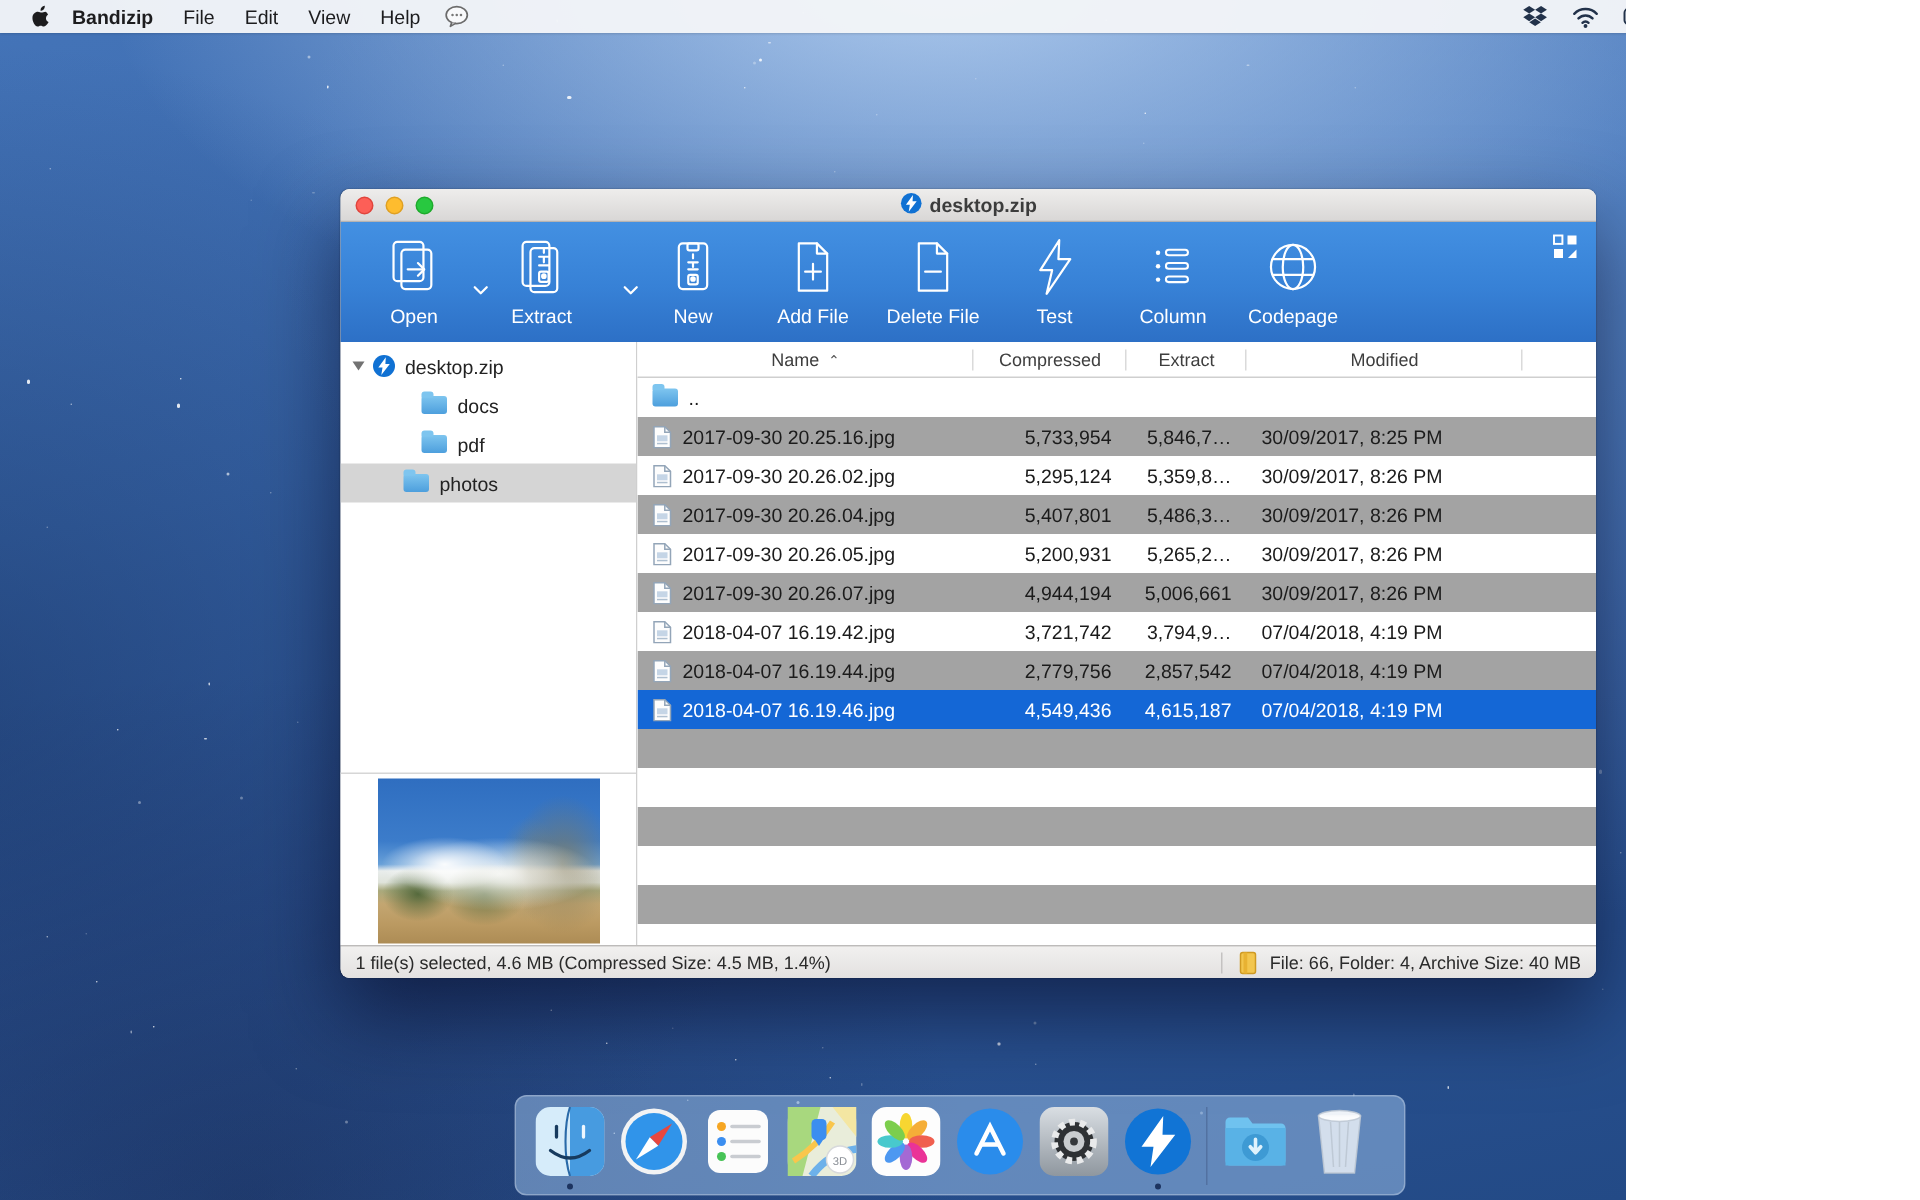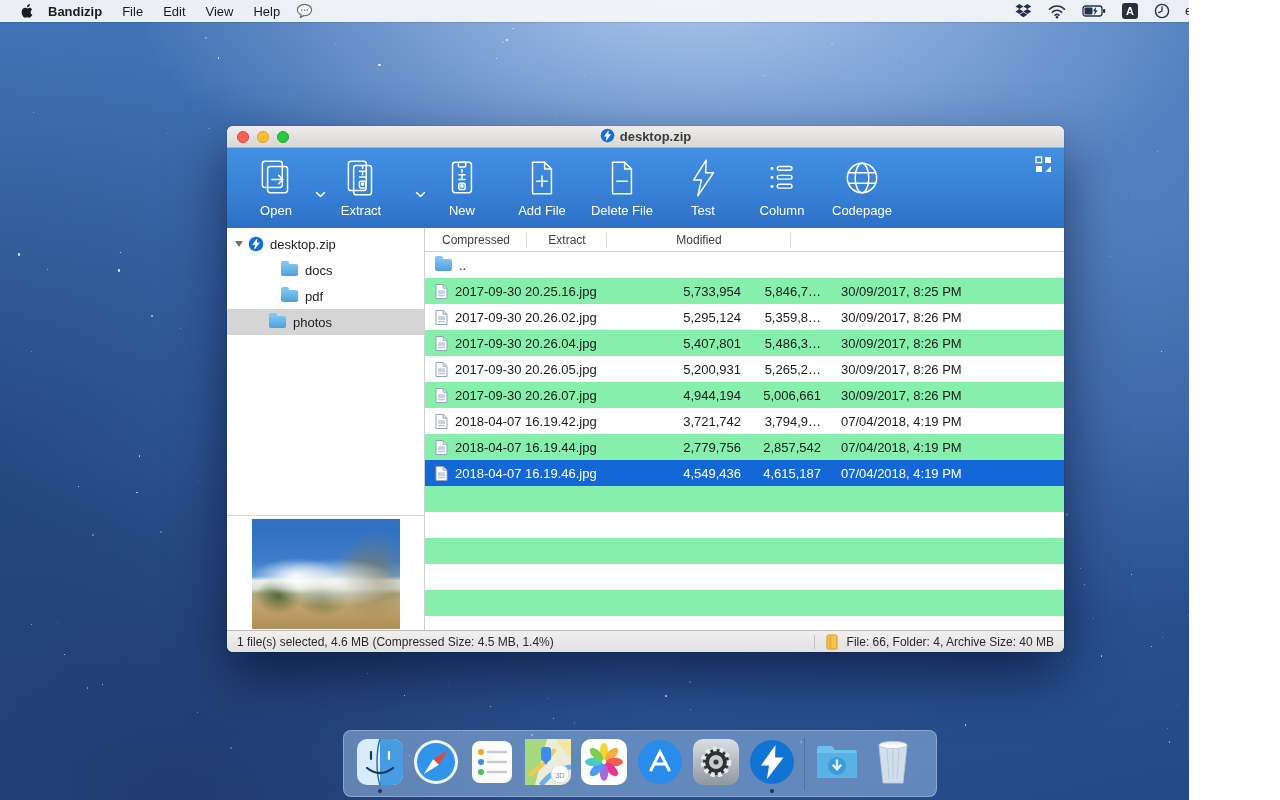--- a/index.html
+++ b/index.html
@@ -1,20 +1,20 @@
 <!DOCTYPE html>
 <html><head>
 <meta charset="utf-8">
 <style>
   * { margin:0; padding:0; box-sizing:border-box; }
   html,body { width:1280px; height:800px; overflow:hidden; font-family:"Liberation Sans", sans-serif; }
 
   
   .desktop {
-    position:relative; width:1189px; height:800px; overflow:hidden;
+    position:relative; width:1084px; height:800px; overflow:hidden;
     background:
       radial-gradient(900px 420px at 58% -2%, rgba(190,215,245,.85), rgba(190,215,245,0) 62%),
       radial-gradient(1100px 650px at 88% 20%, rgba(110,155,215,.55), rgba(110,155,215,0) 70%),
       radial-gradient(900px 700px at -5% 60%, rgba(20,45,90,.55), rgba(20,45,90,0) 65%),
       radial-gradient(700px 500px at 15% 100%, rgba(25,40,80,.5), rgba(25,40,80,0) 70%),
       linear-gradient(168deg, #4474b8 0%, #3a69ae 35%, #30599c 62%, #28508f 82%, #234a86 100%);
   }
   .star { position:absolute; background:#fff; border-radius:50%; }
 
   
@@ -92,21 +92,21 @@
   
   .main { flex:1; display:flex; flex-direction:column; background:#fff; }
   .thead { height:24px; display:flex; border-bottom:1px solid #cfcfcf; font-size:12px; color:#3e3e3e;
     align-items:center; background:#fff; }
   .hcell { position:relative; height:24px; display:flex; align-items:center; justify-content:center; }
   .hcell::after { content:''; position:absolute; right:0; top:5px; bottom:5px; width:1px; background:#dadada; }
   .hcell.last::after { display:none; }
   .sort { margin-left:6px; font-size:9px; color:#555; }
   .rows { flex:1; overflow:hidden; }
   .frow { height:26px; display:flex; align-items:center; font-size:13px; color:#1b1b1b; }
-  .frow.alt { background:#86efac;align-items:center; }
+  .frow.alt { background:#a3a3a3;align-items:center; }
   .frow.sel { background:#1467d6; color:#fff; }
   .c-name { display:flex; align-items:center; padding-left:10px; }
   .c-name .fico { margin-right:7px; display:flex; }
   .c-num { justify-content:flex-end; display:flex; padding-right:10px; }
   .c-date { padding-left:10px; }
 
   
   .statusbar {
     height:22px; background:linear-gradient(#f1f0ef,#e3e1e0); border-top:1px solid #bdbbba;
     display:flex; align-items:center; font-size:12px; color:#2a2a2a; padding:0 10px;
@@ -529,20 +529,24 @@
               <span>photos</span>
             </div>
           </div>
         <div class="preview">
           <div class="photo"></div>
         </div>
       </div>
 
       <div class="main">
         <div class="thead" id="thead">
+            <div class="hcell" style="width: 224px;">
+              <span>Name</span>
+              <span class="sort">⌃</span>
+            </div>
             <div class="hcell" style="width: 102px;">
               <span>Compressed</span>
             </div>
             <div class="hcell" style="width: 80px;">
               <span>Extract</span>
             </div>
             <div class="hcell" style="width: 184px;">
               <span>Modified</span>
             </div>
             <div class="hcell last" style="flex: 1 1 0%;"></div>

